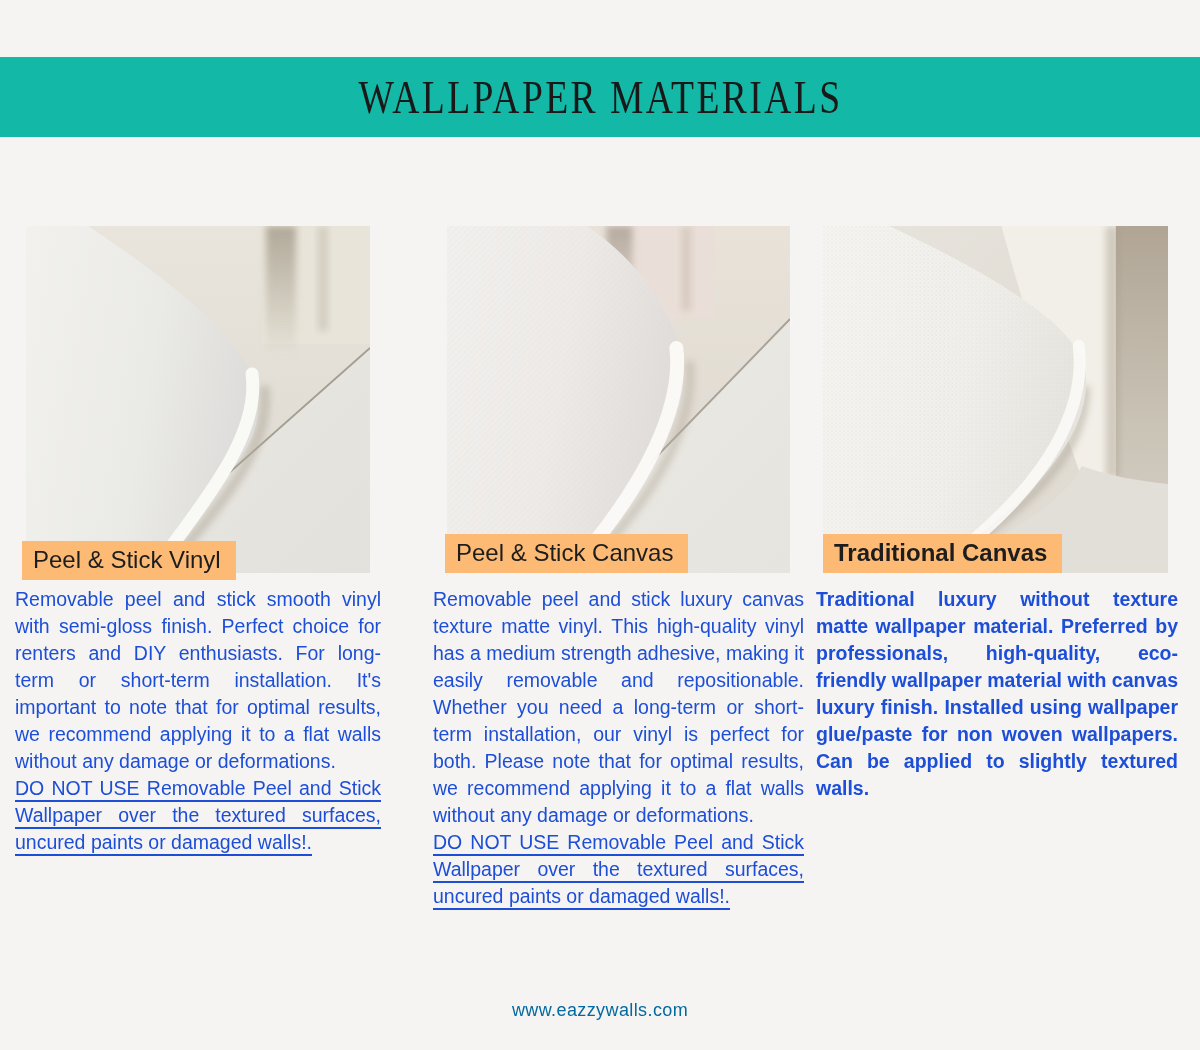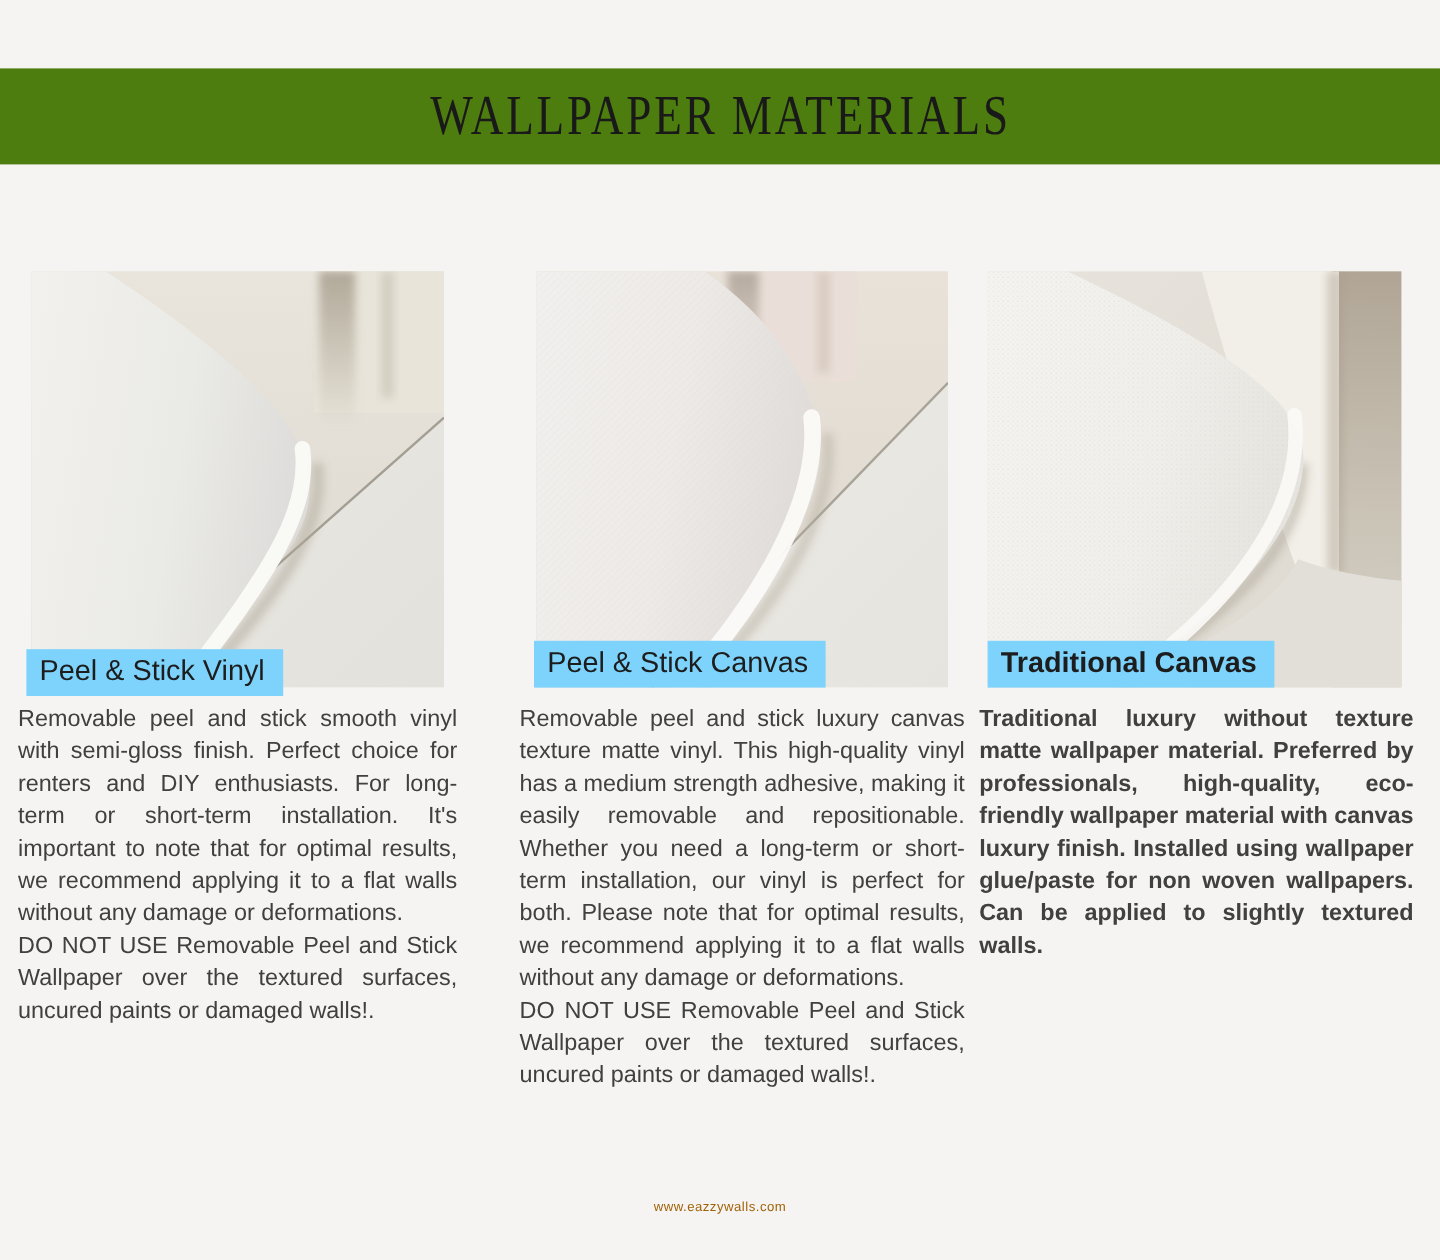--- a/index.html
+++ b/index.html
@@ -4,55 +4,56 @@
 <style>
   html,body{margin:0;padding:0;}
   body{
     width:1200px;height:1050px;position:relative;overflow:hidden;
     background:#f5f4f2;
     font-family:"Liberation Sans","DejaVu Sans",sans-serif;
     -webkit-font-smoothing:antialiased;
   }
   .banner{
     position:absolute;left:0;top:57px;width:1200px;height:80px;
-    background:#4d7c0f;display:flex;align-items:center;justify-content:center;
+    background:#14b8a6;display:flex;align-items:center;justify-content:center;
   }
   .banner h1{
     margin:0;font-family:"Liberation Serif","DejaVu Serif",serif;
     font-weight:400;font-size:47px;letter-spacing:3px;color:#191919;
     transform:scaleX(0.8);transform-origin:center;white-space:nowrap;
   }
   .col{position:absolute;top:226px;}
   .col-1{left:15px;width:366px;}
   .col-2{left:421px;width:371px;margin-left:12px;}
   .col-3{left:816px;width:362px;font-weight:bold;}
   .imgwrap{position:relative;height:347px;}
   .col-1 .imgwrap{margin-left:11px;width:344px;}
   .col-2 .imgwrap{margin-left:14px;width:343px;}
   .col-3 .imgwrap{margin-left:7px;width:345px;}
   .imgwrap svg{display:block;width:100%;height:100%;}
   .mat-label{
-    position:absolute;background:#7dd3fc;color:#1d1d1d;
+    position:absolute;background:#fdba74;color:#1d1d1d;
     font-size:24px;line-height:1;padding:7px 15px 8px 11px;white-space:nowrap;
   }
   .col-1 .mat-label{left:-4px;bottom:-7px;}
   .col-2 .mat-label{left:-2px;bottom:0px;}
   .col-3 .mat-label{left:0px;bottom:0px;}
   .body-text{
-    margin-top:13px;color:#404040;font-size:19.5px;line-height:27px;
+    margin-top:13px;color:#1d4ed8;font-size:19.5px;line-height:27px;
     text-align:justify;
   }
   .body-text p{margin:0;}
   .body-text p.warning{
+    text-decoration:underline;
     text-decoration-thickness:2px;
     text-underline-offset:5px;
   }
   .footer{
     position:absolute;left:0;top:1000px;width:1200px;text-align:center;
-    font-size:11px;letter-spacing:0.4px;color:#a16207;
+    font-size:18px;letter-spacing:0.4px;color:#0369a1;
   }
 </style>
 </head>
 <body>
 
 <div class="banner">
   <h1>WALLPAPER MATERIALS</h1>
 </div>
 
 <div class="col col-1">

